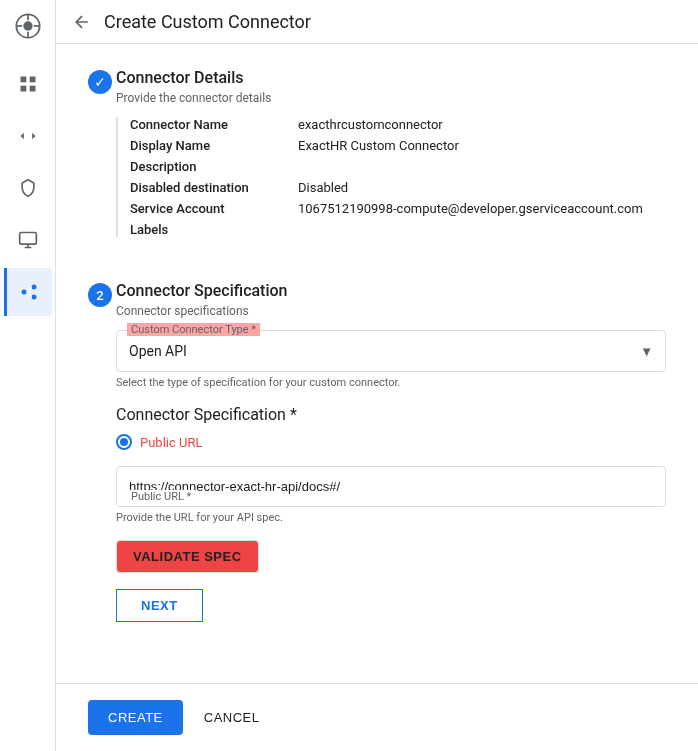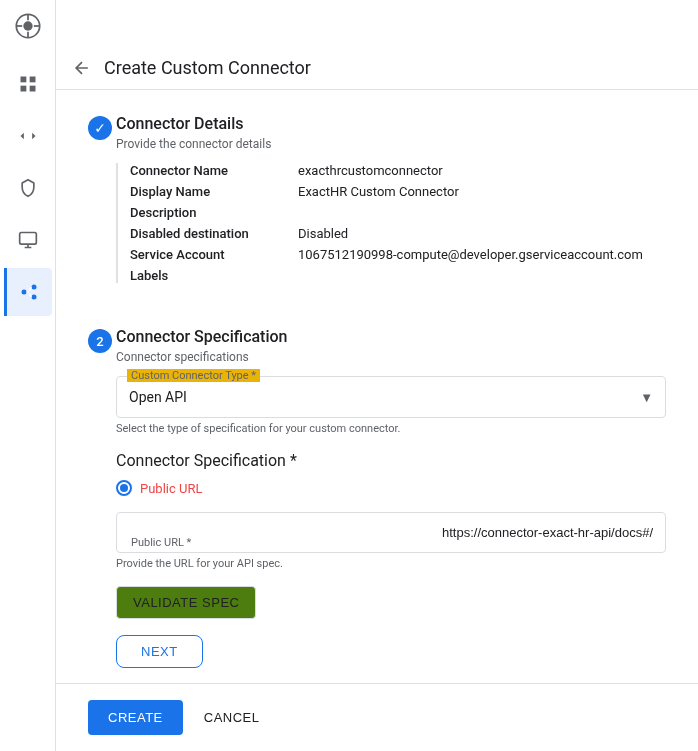--- a/index.html
+++ b/index.html
@@ -63,21 +63,20 @@
 
     
     .header {
       display: flex;
       align-items: center;
       padding: 4px 16px;
       border-bottom: 1px solid #e0e0e0;
       background: #fff;
       height: 44px;
       flex-shrink: 0;
-      margin-top: 46px;
     }
     .back-btn {
       color: #5f6368;
       cursor: pointer;
       margin-right: 12px;
       display: flex;
       align-items: center;
     }
     .page-title {
       font-size: 18px;
@@ -165,21 +164,21 @@
     .select-wrapper {
       position: relative;
       border: 1px solid #dadce0;
       border-radius: 4px;
       background: #fff;
     }
     .select-label {
       position: absolute;
       top: -8px;
       left: 10px;
-      background: #eab308;
+      background: #fca5a5;
       padding: 0 4px;
       font-size: 11px;
       color: #5f6368;
     }
     .select-value {
       padding: 12px 40px 12px 12px;
       font-size: 14px;
       color: #202124;
       cursor: pointer;
     }
@@ -258,45 +257,44 @@
     }
     .text-field-input {
       width: 100%;
       padding: 12px;
       font-size: 13px;
       color: #202124;
       border: none;
       outline: none;
       background: transparent;
       border-radius: 4px;
-      text-align: right;
     }
 
     
     .btn-validate {
       border: 1px solid #dadce0;
-      background: #4d7c0f;
+      background: #ef4444;
       color: #202124;
       padding: 8px 16px;
       border-radius: 4px;
       font-size: 13px;
-      font-weight: 400;
+      font-weight: 700;
       cursor: pointer;
       letter-spacing: 0.5px;
       margin-bottom: 16px;
     }
 
     .btn-next {
       border: 1px solid #1a73e8;
       background: #fff;
       color: #1a73e8;
       padding: 8px 24px;
-      border-radius: 8px;
-      font-size: 13px;
-      font-weight: 400;
+      border-radius: 0;
+      font-size: 13px;
+      font-weight: 700;
       cursor: pointer;
       letter-spacing: 0.5px;
     }
 
     
     .footer {
       border-top: 1px solid #e0e0e0;
       padding: 16px 32px;
       display: flex;
       align-items: center;

